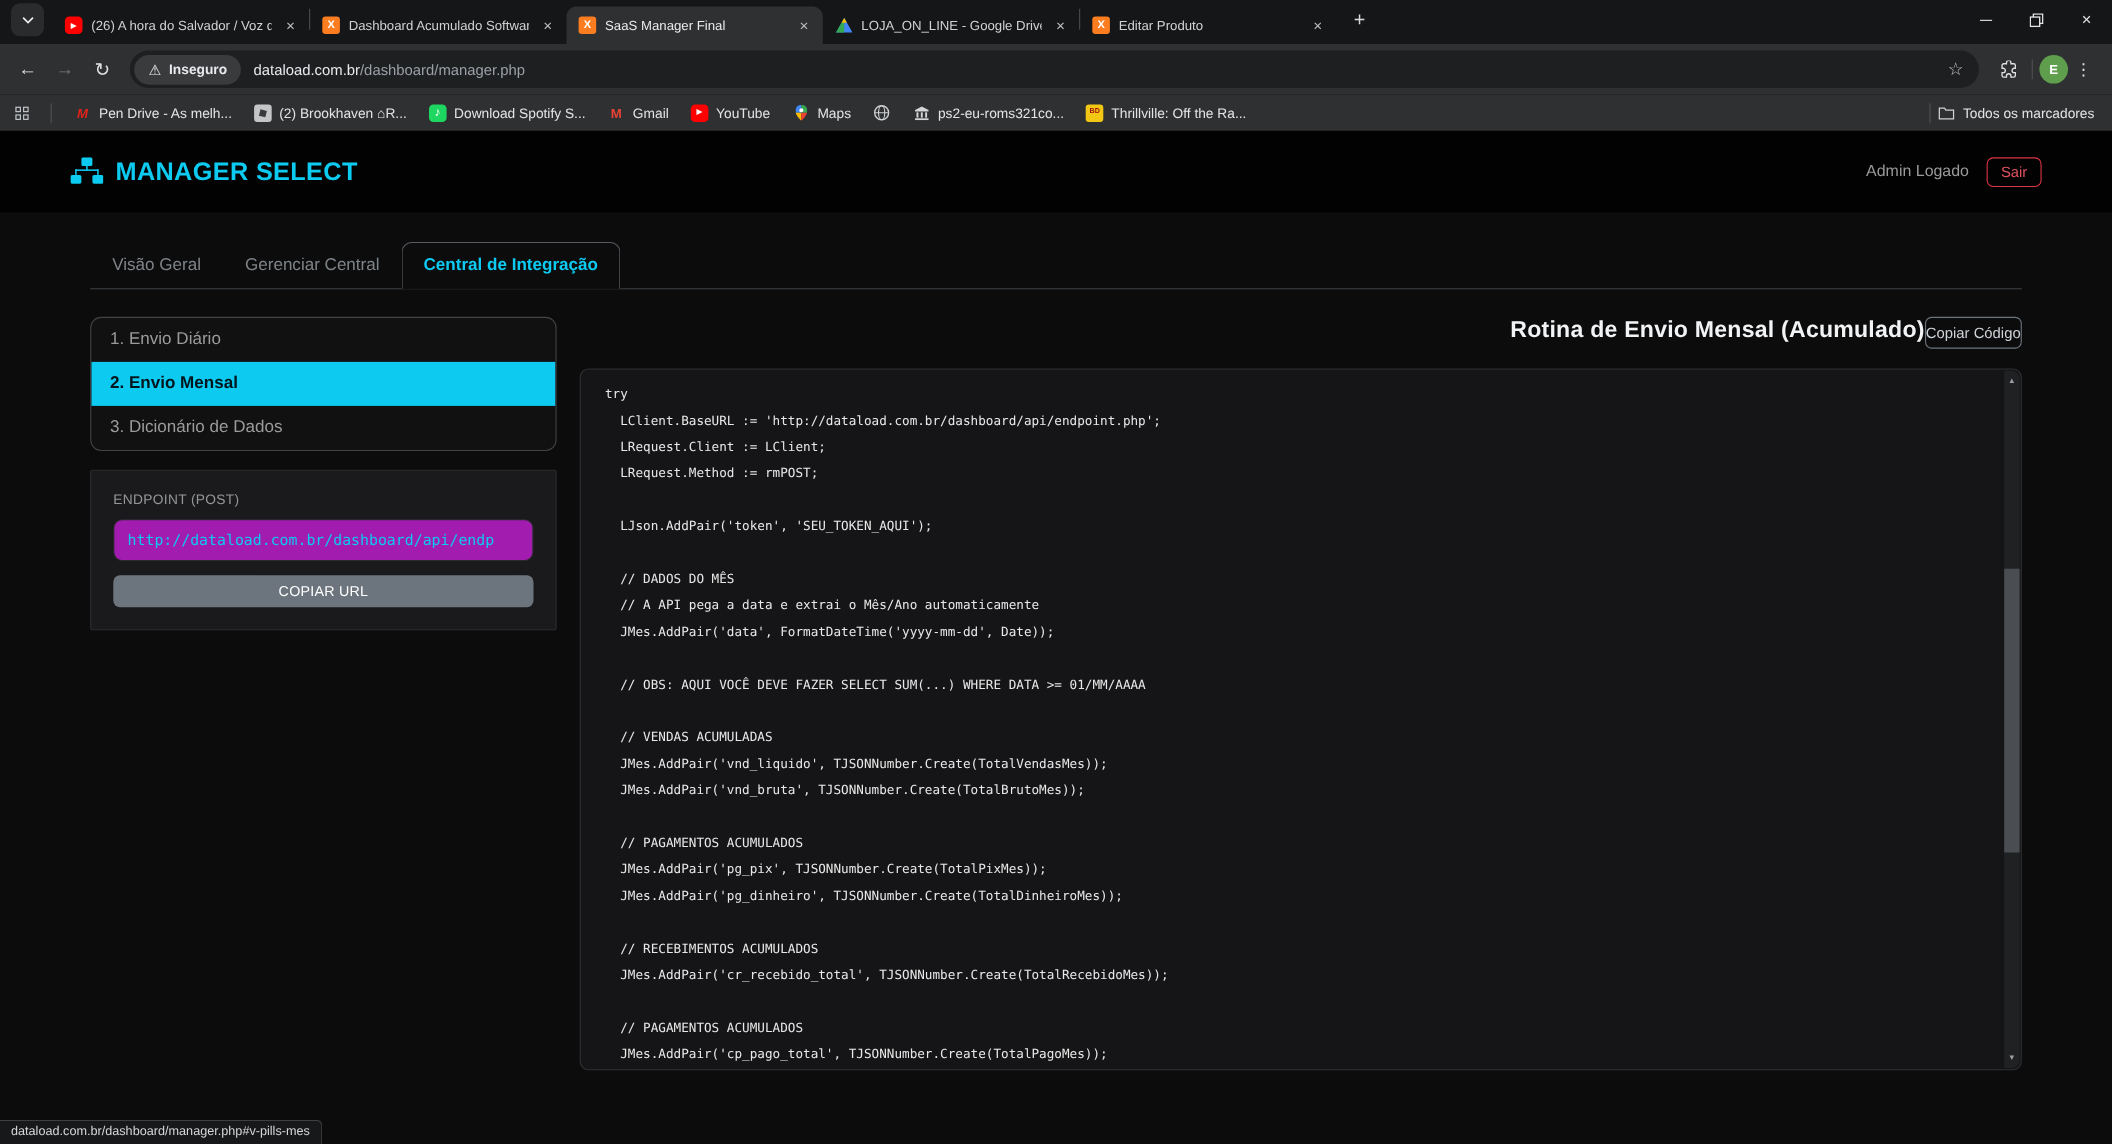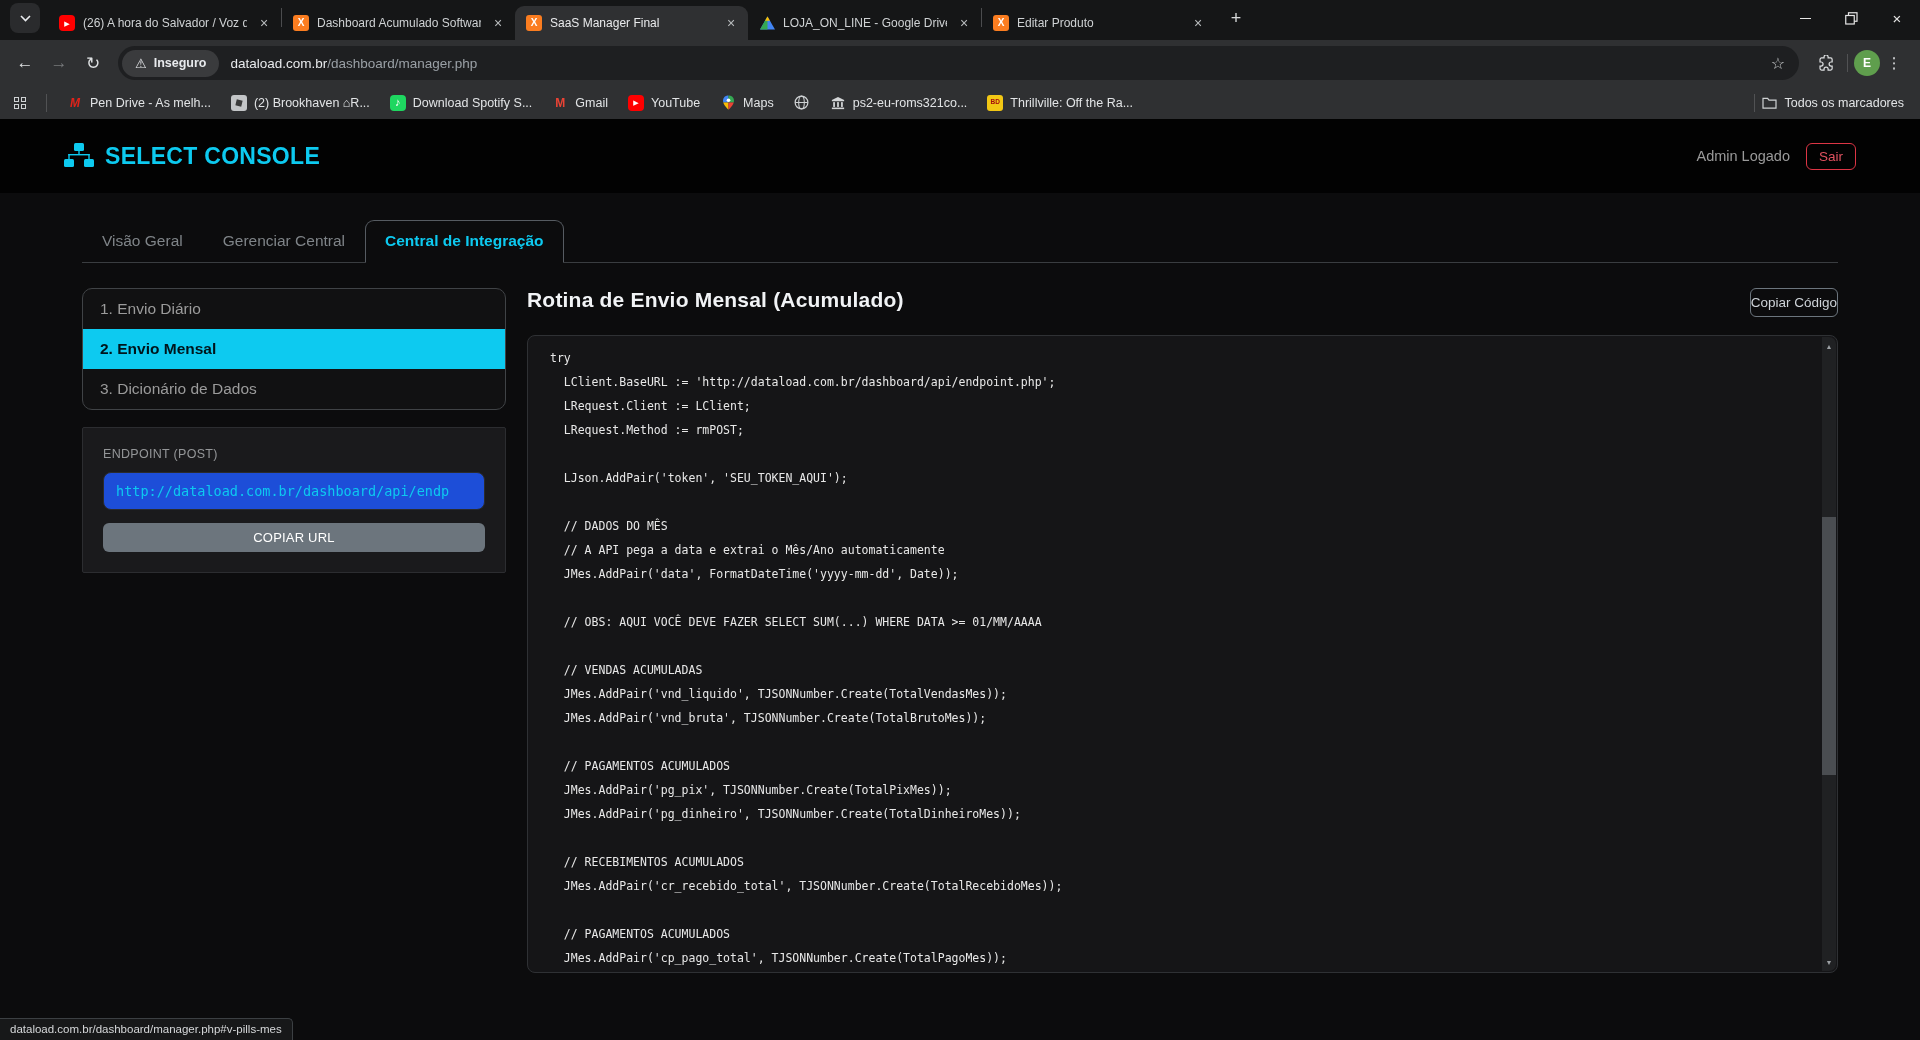--- a/index.html
+++ b/index.html
@@ -80,25 +80,25 @@
   .navtab.active{color:var(--accent);font-weight:700;border:1px solid #565b61;border-bottom:1px solid var(--page-bg);border-radius:9px 9px 0 0;margin-bottom:-1px;background:var(--page-bg);}
 
   .columns{display:flex;gap:21px;margin-top:25px;align-items:flex-start;}
   .aside{width:424px;flex:none;}
   .pills{border:1px solid #404346;border-radius:10px;overflow:hidden;background:#111112;}
   .pill{height:40px;display:flex;align-items:center;padding:0 17px;font-size:15.5px;color:#9b9b9b;}
   .pill.active{background:var(--accent);color:#00151c;font-weight:700;}
 
   .endpoint-card{margin-top:17px;background:#1a1a1c;border:1px solid #2c2d30;border-radius:2px;padding:19px 20px 20px;}
   .endpoint-label{display:block;font-size:12.5px;color:#949698;letter-spacing:.3px;}
-  .endpoint-input{width:100%;height:38px;margin:11px 0 13px;background:#1d4ed8;border:1px solid #2a2b2d;border-radius:8px;color:var(--accent);font-family:"DejaVu Sans Mono",monospace;font-size:13.5px;padding:0 12px;outline:none;}
+  .endpoint-input{width:100%;height:38px;margin:11px 0 13px;background:#a21caf;border:1px solid #2a2b2d;border-radius:8px;color:var(--accent);font-family:"DejaVu Sans Mono",monospace;font-size:13.5px;padding:0 12px;outline:none;}
   .btn-copyurl{width:100%;height:29px;background:var(--secondary);border:none;border-radius:6px;color:#fff;font-size:13px;font-weight:500;font-family:inherit;letter-spacing:.2px;}
 
   .main-col{flex:1;min-width:0;}
-  .main-head{display:flex;align-items:flex-start;justify-content:space-between;}
+  .main-head{display:flex;align-items:flex-start;justify-content:flex-end;}
   .main-title{font-size:21px;font-weight:700;color:#f1f3f5;letter-spacing:.2px;}
   .btn-copycode{background:transparent;border:1px solid var(--secondary);color:#cfd4d9;border-radius:6px;padding:6px 0;font-size:13.5px;font-family:inherit;}
 
   .code-panel{position:relative;margin-top:18px;height:638px;background:var(--panel-bg);border:1px solid #2f3134;border-radius:8px;overflow:hidden;}
   .code-panel pre{margin:0;padding:10px 44px 0 22px;font-family:"DejaVu Sans Mono",monospace;font-size:11.5px;line-height:24px;color:#e8e8e8;white-space:pre;}
   .sb-track{position:absolute;top:1px;right:1px;bottom:1px;width:14px;background:#202123;border-radius:0 7px 7px 0;}
   .sb-arrow{position:absolute;right:1px;width:14px;height:14px;display:flex;align-items:center;justify-content:center;font-size:7px;color:#9b9fa3;}
   .sb-arrow.up{top:3px;}
   .sb-arrow.down{bottom:3px;}
   .sb-thumb{position:absolute;right:1px;top:181px;width:14px;height:258px;background:#4a4d51;}
@@ -280,21 +280,21 @@
     <div class="brand">
       <svg width="30" height="26" viewBox="0 0 30 26" fill="#0dcaf0">
         <rect x="10" y="0" width="10" height="8" rx="1.5"></rect>
         <rect x="0" y="16" width="10" height="8" rx="1.5"></rect>
         <rect x="20" y="16" width="10" height="8" rx="1.5"></rect>
         <rect x="14.3" y="7" width="1.4" height="5"></rect>
         <rect x="4.3" y="11" width="21.4" height="1.4"></rect>
         <rect x="4.3" y="11" width="1.4" height="5"></rect>
         <rect x="24.3" y="11" width="1.4" height="5"></rect>
       </svg>
-      <span class="brand-name">SELECT CONSOLE</span>
+      <span class="brand-name">MANAGER SELECT</span>
     </div>
     <div class="header-right">
       <span class="user-status">Admin Logado</span>
       <button class="btn-sair">Sair</button>
     </div>
   </header>
 
   <div class="container">
     <nav class="navtabs">
       <div class="navtab">Visão Geral</div>

